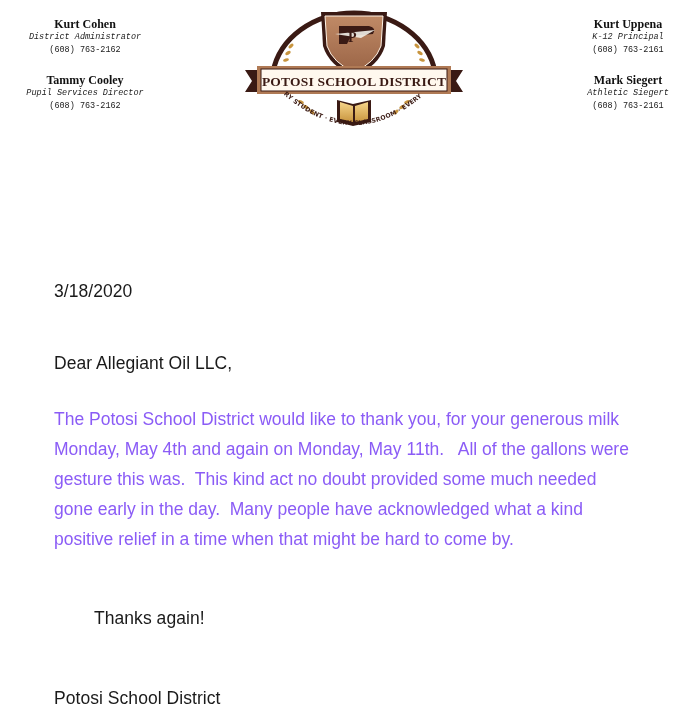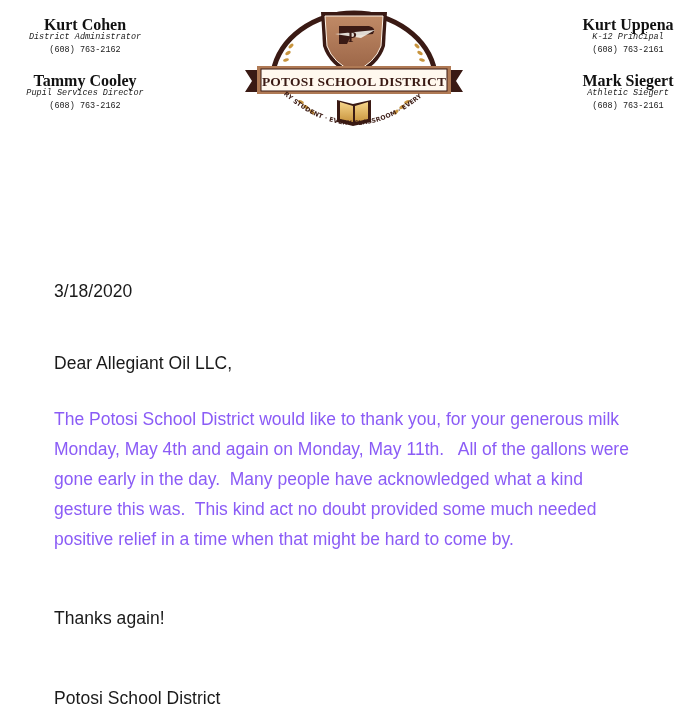--- a/index.html
+++ b/index.html
@@ -16,21 +16,21 @@
       color: #1a1a1a;
     }
     .staff {
       position: absolute;
       text-align: center;
       line-height: 13px;
     }
     .staff .name {
       font-family: "Liberation Serif", serif;
       font-weight: bold;
-      font-size: 16px;
+      font-size: 12px;
       color: #111;
       display: block;
     }
     .staff .role {
       font-family: Liberation Mono, monospace;
       font-style: italic;
       font-size: 8.5px;
       color: #222;
       display: block;
     }
@@ -161,19 +161,19 @@
     </text>
   </svg>
 </div>
 
 <div class="letter" style="top:281px;">3/18/2020</div>
 <div class="letter" style="top:353px;">Dear Allegiant Oil LLC,</div>
 
 <div class="body-para">
   <span>The Potosi School District would like to thank you, for your generous milk</span>
   <span>Monday, May 4th and again on Monday, May 11th.   All of the gallons were</span>
+  <span>gesture this was.  This kind act no doubt provided some much needed</span>
   <span>gone early in the day.  Many people have acknowledged what a kind</span>
-  <span>gesture this was.  This kind act no doubt provided some much needed</span>
   <span>positive relief in a time when that might be hard to come by.</span>
 </div>
 
-<div class="letter" style="top:608px;">Thanks again!</div>
+<div class="letter" style="top:608px;margin-left:40px;">Thanks again!</div>
 <div class="letter" style="top:688px;">Potosi School District</div>
 
 </body></html>

